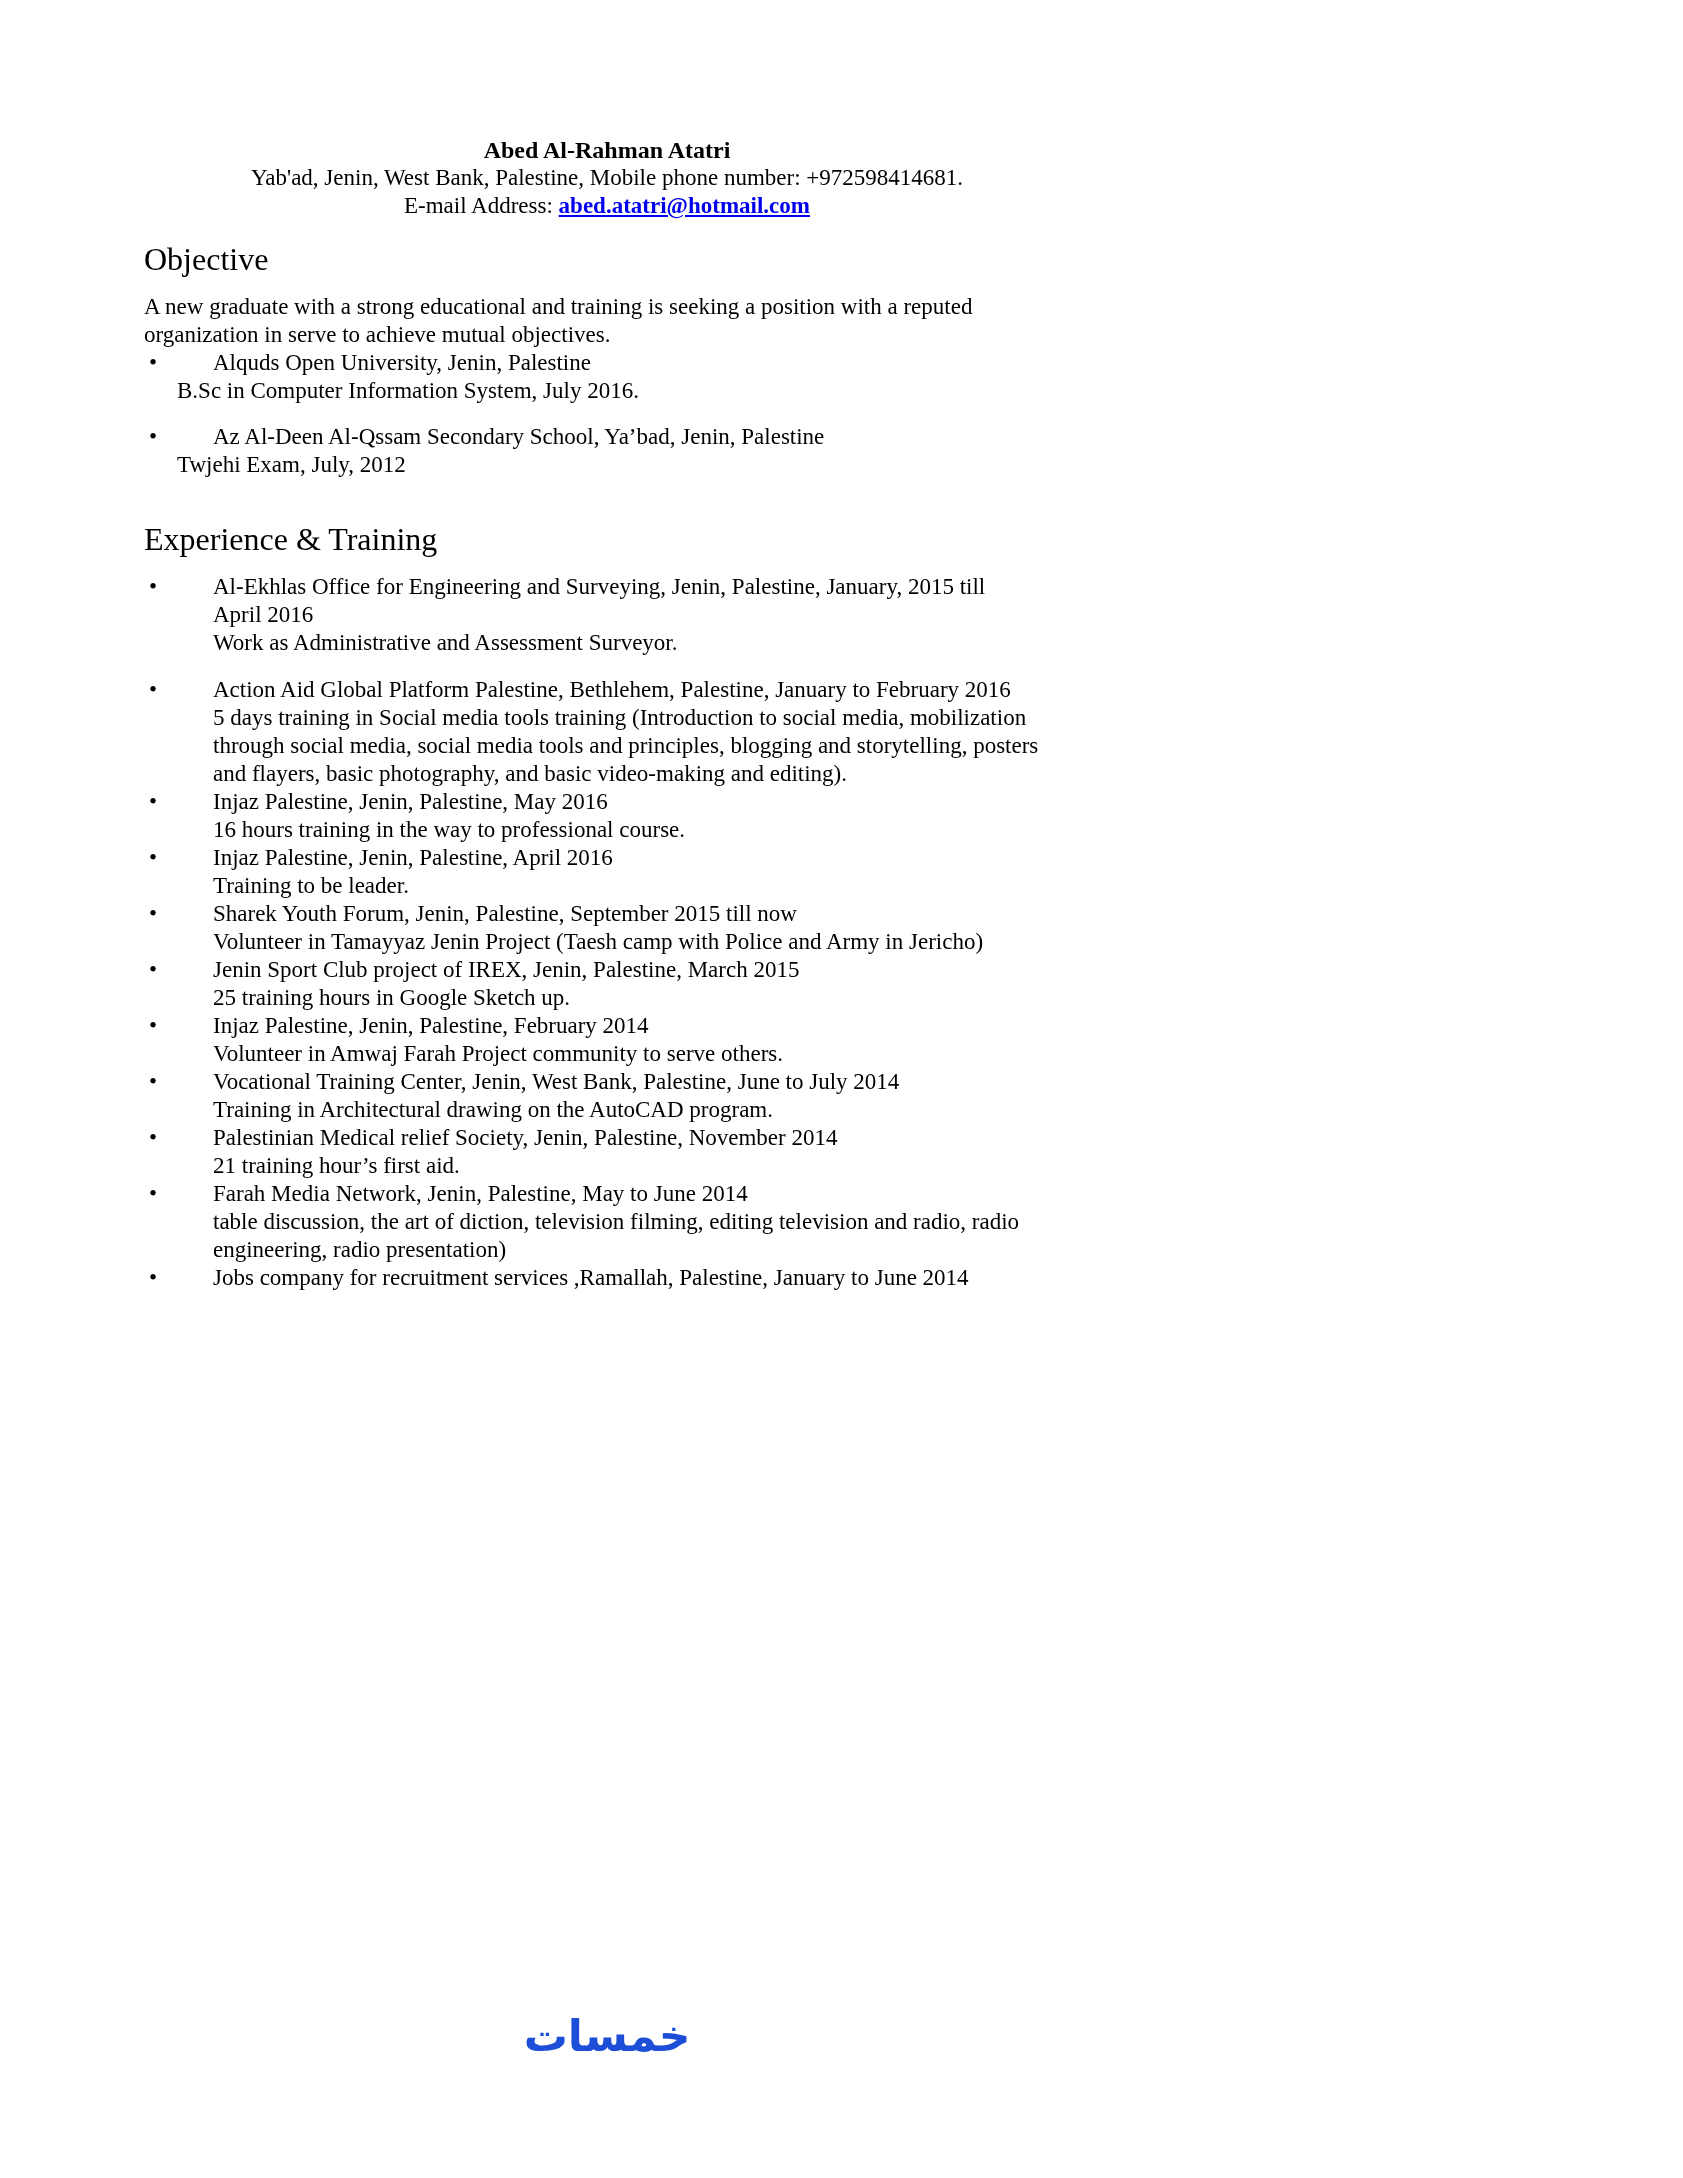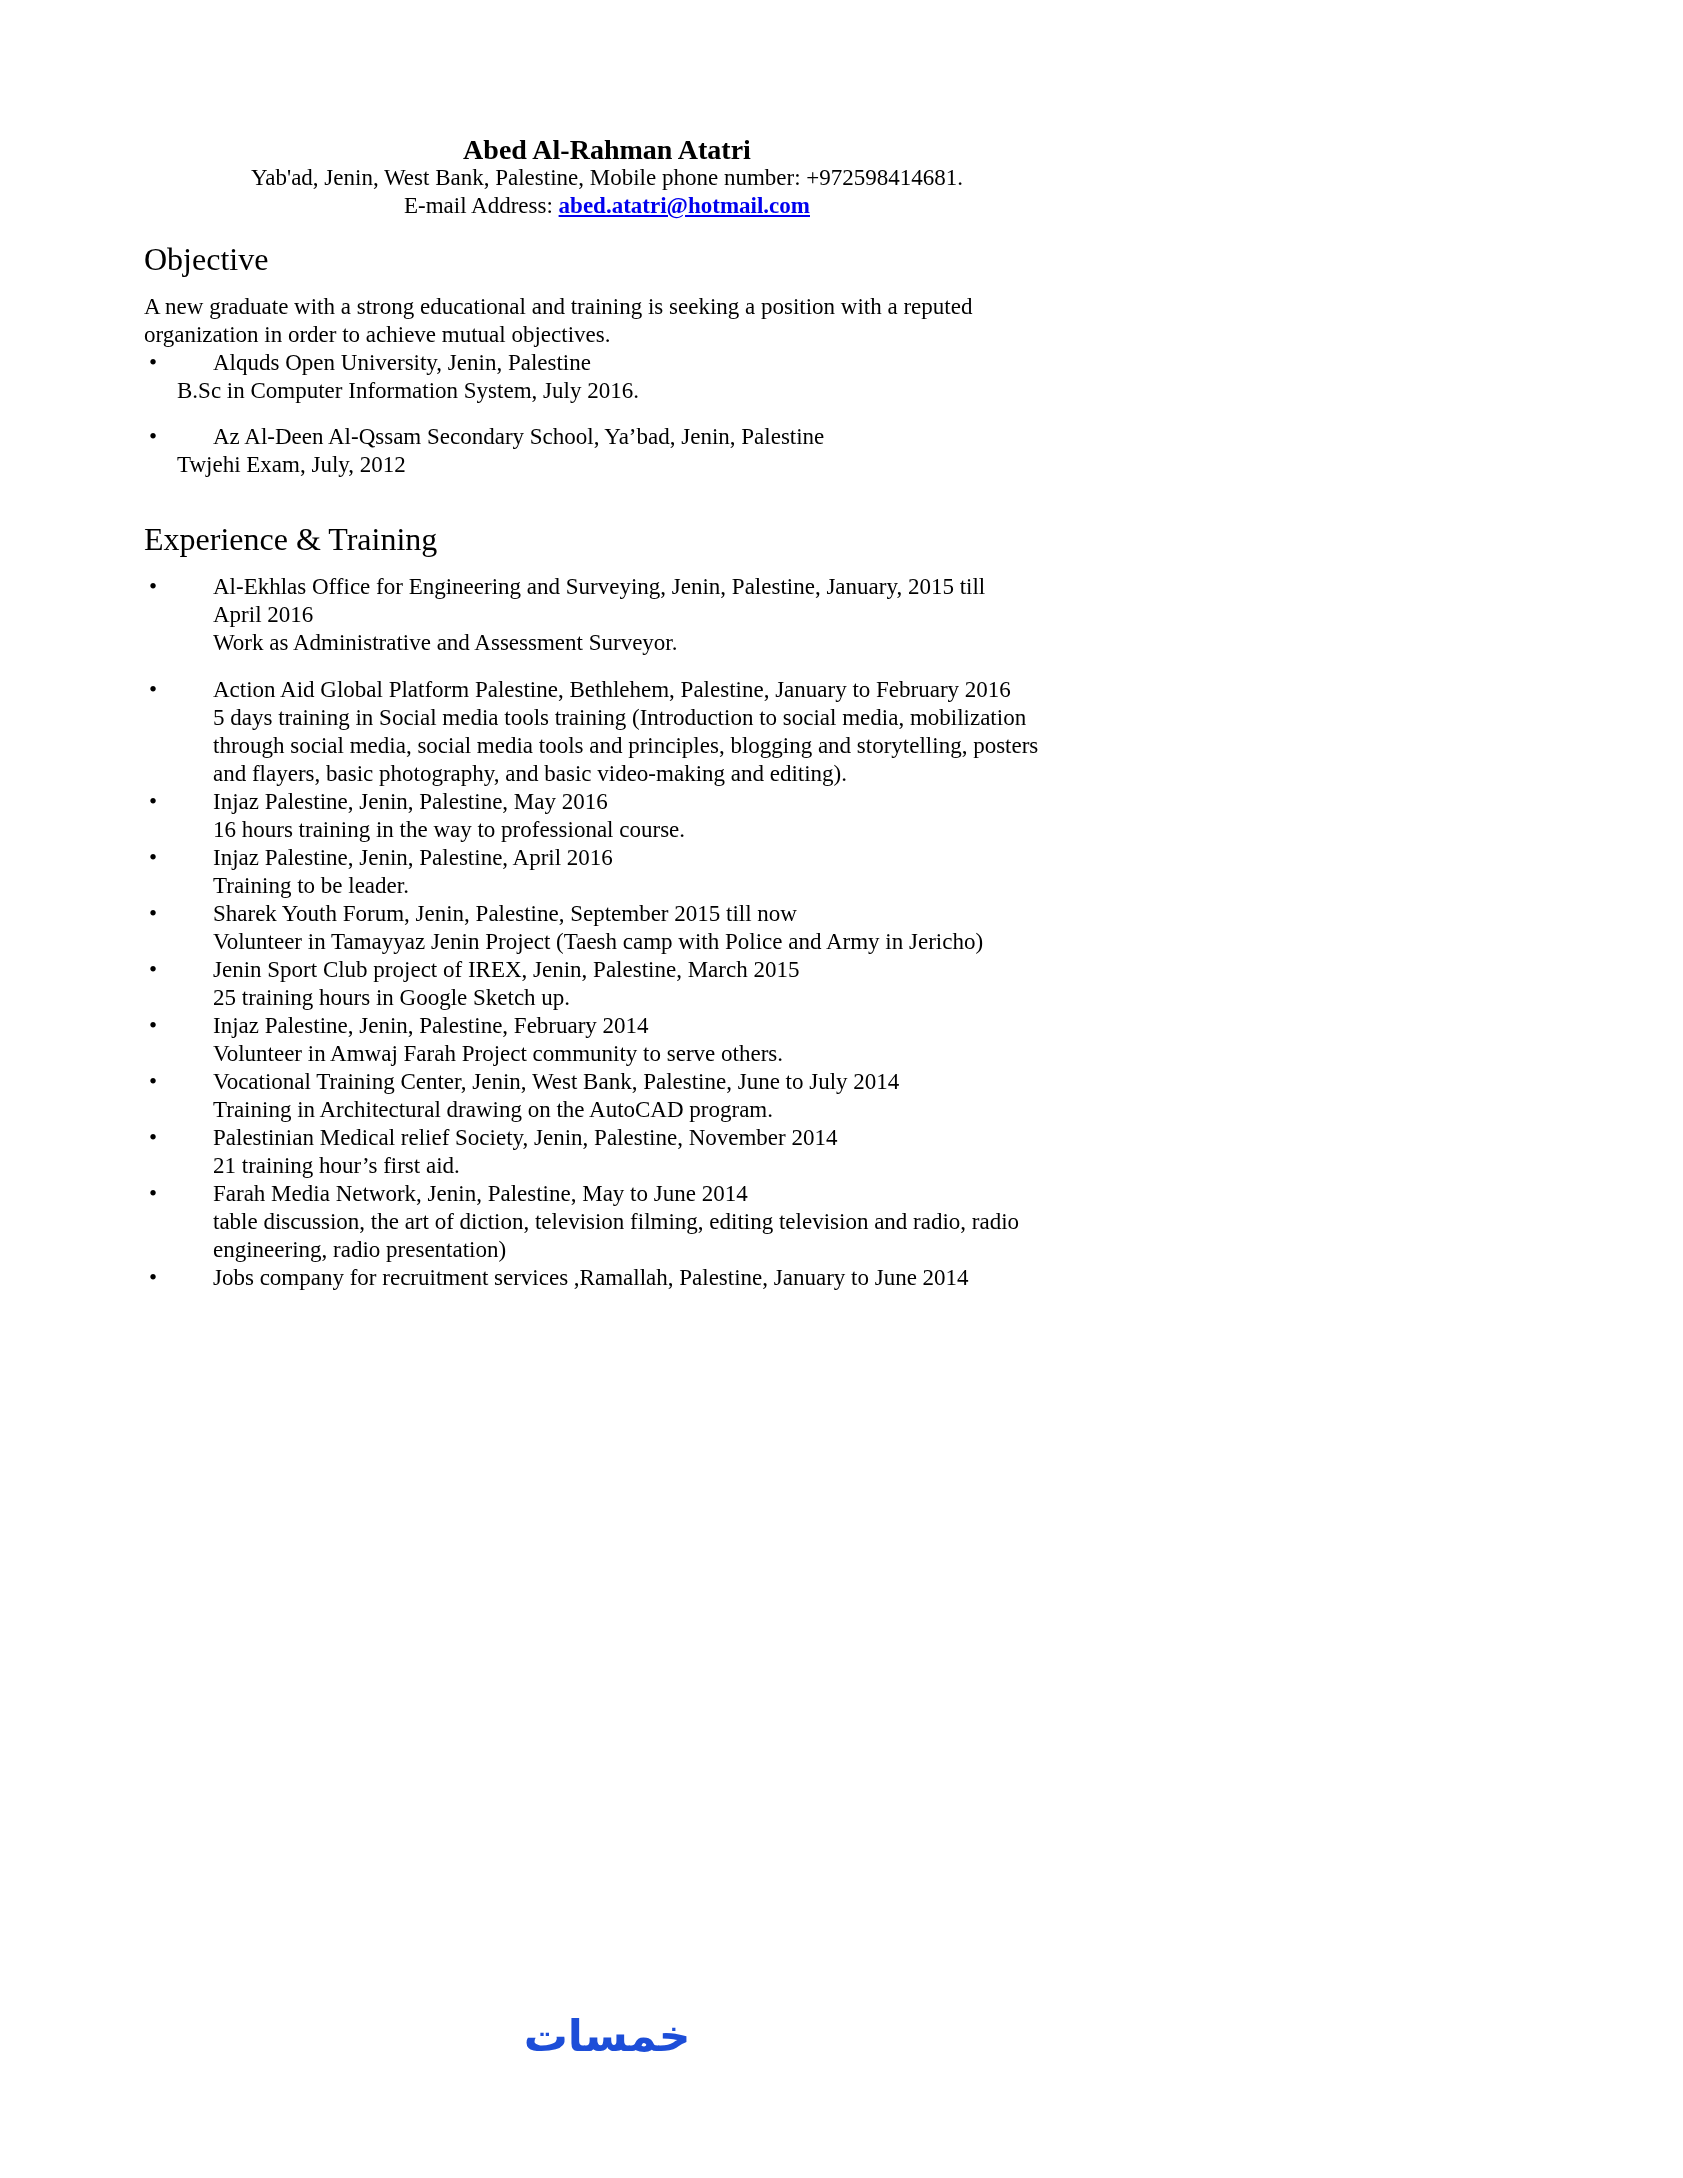--- a/index.html
+++ b/index.html
@@ -14,21 +14,21 @@
     color: #000000;
     overflow: hidden;
   }
   .content {
     position: absolute;
     left: 144px;
     top: 136px;
     width: 926px;
   }
   .header { text-align: center; }
-  .name { font-weight: bold; font-size: 28px; }
+  .name { font-weight: bold; font-size: 24px; }
   .contact-line { white-space: nowrap; }
   a.email { color: #0000ee; font-weight: bold; cursor: pointer; }
   h2.sec {
     font-size: 32px;
     font-weight: normal;
     margin: 46px 0 20px 0;
     line-height: 28px;
   }
   h2.sec.first { margin-top: 25px; }
   .para div { white-space: nowrap; }
@@ -65,21 +65,21 @@
 
     <div class="header">
       <div class="name">Abed Al-Rahman Atatri</div>
       <div class="contact-line">Yab'ad, Jenin, West Bank, Palestine, Mobile phone number: +972598414681.</div>
       <div class="email-line"><span>E-mail Address: </span><a class="email" href="#">abed.atatri@hotmail.com</a></div>
     </div>
 
     <h2 class="sec first">Objective</h2>
     <div class="para">
       <div>A new graduate with a strong educational and training is seeking a position with a reputed</div>
-      <div>organization in order to achieve mutual objectives.</div>
+      <div>organization in serve to achieve mutual objectives.</div>
     </div>
 
 
     <div class="item edu-item">
       <span class="bullet">•</span>
       <div class="l1">Alquds Open University, Jenin, Palestine</div>
       <div class="l2">B.Sc in Computer Information System, July 2016.</div>
     </div>
     <div class="item edu-item">
       <span class="bullet">•</span>

